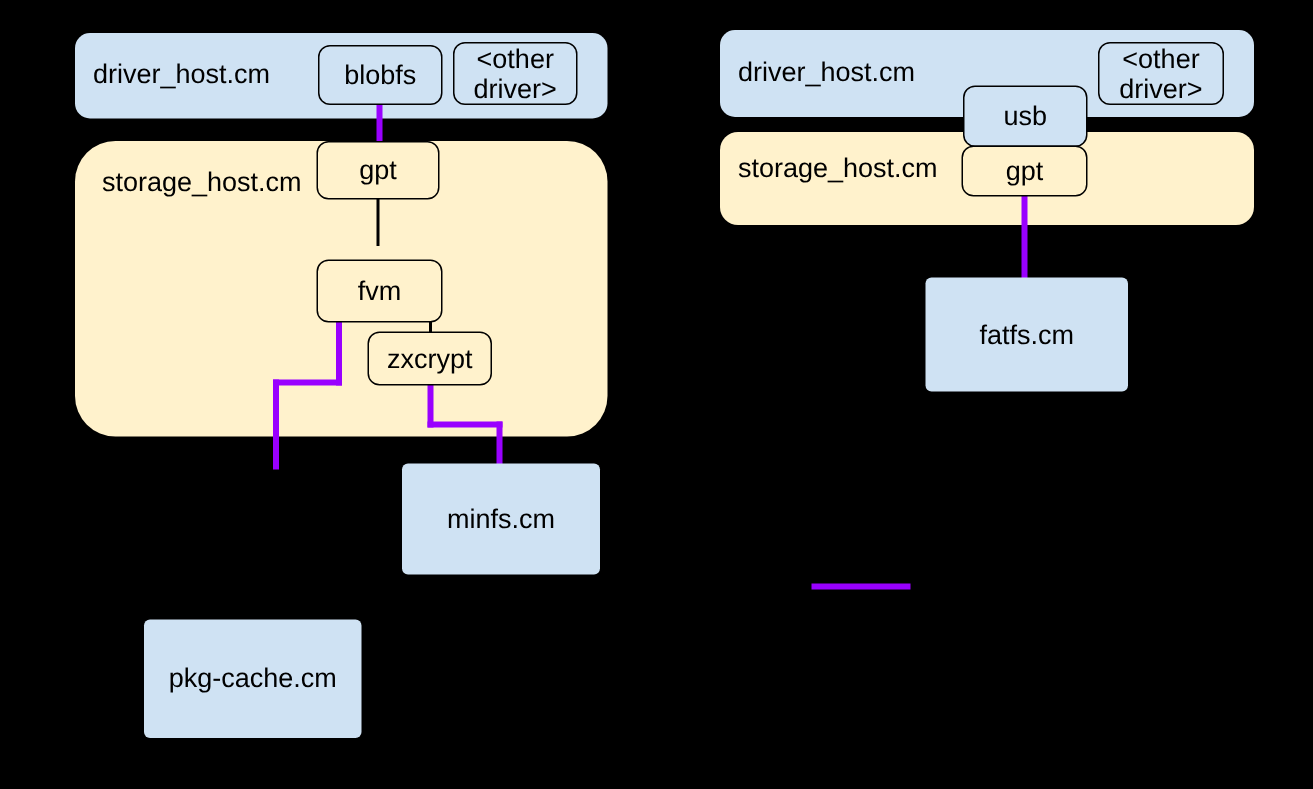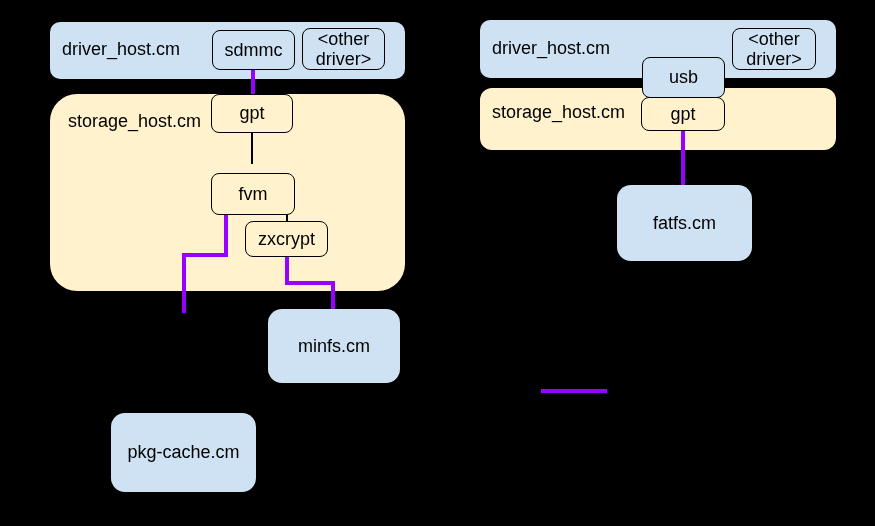--- a/index.html
+++ b/index.html
@@ -47,21 +47,21 @@
     font-size:18px;
     line-height:1.12;
     z-index:3;
     box-sizing:border-box;
   }
   .inner-blue{background:var(--blue);}
   .inner-yellow{background:var(--yellow);}
   .fs-box{
     position:absolute;
     background:var(--blue);
-    border-radius:14px;
+    border-radius:4px;
     display:flex;
     align-items:center;
     justify-content:center;
     font-size:18px;
     z-index:3;
   }
   .seg{position:absolute;z-index:2;}
   .seg-purple{background:var(--purple);}
   .seg-black{background:var(--ink);}
   .legend-line{position:absolute;z-index:2;background:var(--purple);}
@@ -86,40 +86,40 @@
 
   <div class="seg seg-purple" style="left:224px;top:198px;width:4px;height:59px;"></div>
   <div class="seg seg-purple" style="left:182px;top:253px;width:46px;height:4px;"></div>
   <div class="seg seg-purple" style="left:182px;top:253px;width:4px;height:60px;"></div>
 
   <div class="seg seg-purple" style="left:285px;top:254px;width:4px;height:31px;"></div>
   <div class="seg seg-purple" style="left:285px;top:281px;width:50px;height:4px;"></div>
   <div class="seg seg-purple" style="left:331px;top:281px;width:4px;height:32px;"></div>
 
   <div class="inner-box inner-blue" style="left:212px;top:30px;width:83px;height:40px;">
-    <span>sdmmc</span>
+    <span>blobfs</span>
   </div>
   <div class="inner-box inner-blue" style="left:302px;top:28px;width:83px;height:42px;padding:0 6px;">
     <span>&lt;other driver&gt;</span>
   </div>
 
   <div class="inner-box inner-yellow" style="left:211px;top:94px;width:82px;height:39px;">
     <span>gpt</span>
   </div>
   <div class="inner-box inner-yellow" style="left:211px;top:173px;width:84px;height:42px;">
     <span>fvm</span>
   </div>
   <div class="inner-box inner-yellow" style="left:245px;top:221px;width:83px;height:36px;">
     <span>zxcrypt</span>
   </div>
 
   <div class="fs-box" style="left:268px;top:309px;width:132px;height:74px;align-items:center;">
     <span>minfs.cm</span>
   </div>
-  <div class="fs-box" style="left:111px;top:413px;width:145px;height:79px;">
+  <div class="fs-box" style="left:96px;top:413px;width:145px;height:79px;">
     <span>pkg-cache.cm</span>
   </div>
 
   <div class="host-box" style="left:480px;top:20px;width:356px;height:58px;"></div>
   <div class="host-label" style="left:492px;top:35px;line-height:26px;">driver_host.cm</div>
 
   <div class="storage-box" style="left:480px;top:88px;width:356px;height:62px;border-radius:12px;"></div>
   <div class="host-label" style="left:492px;top:98px;line-height:28px;">storage_host.cm</div>
 
   <div class="seg seg-purple" style="left:681px;top:66px;width:4px;height:35px;"></div>

